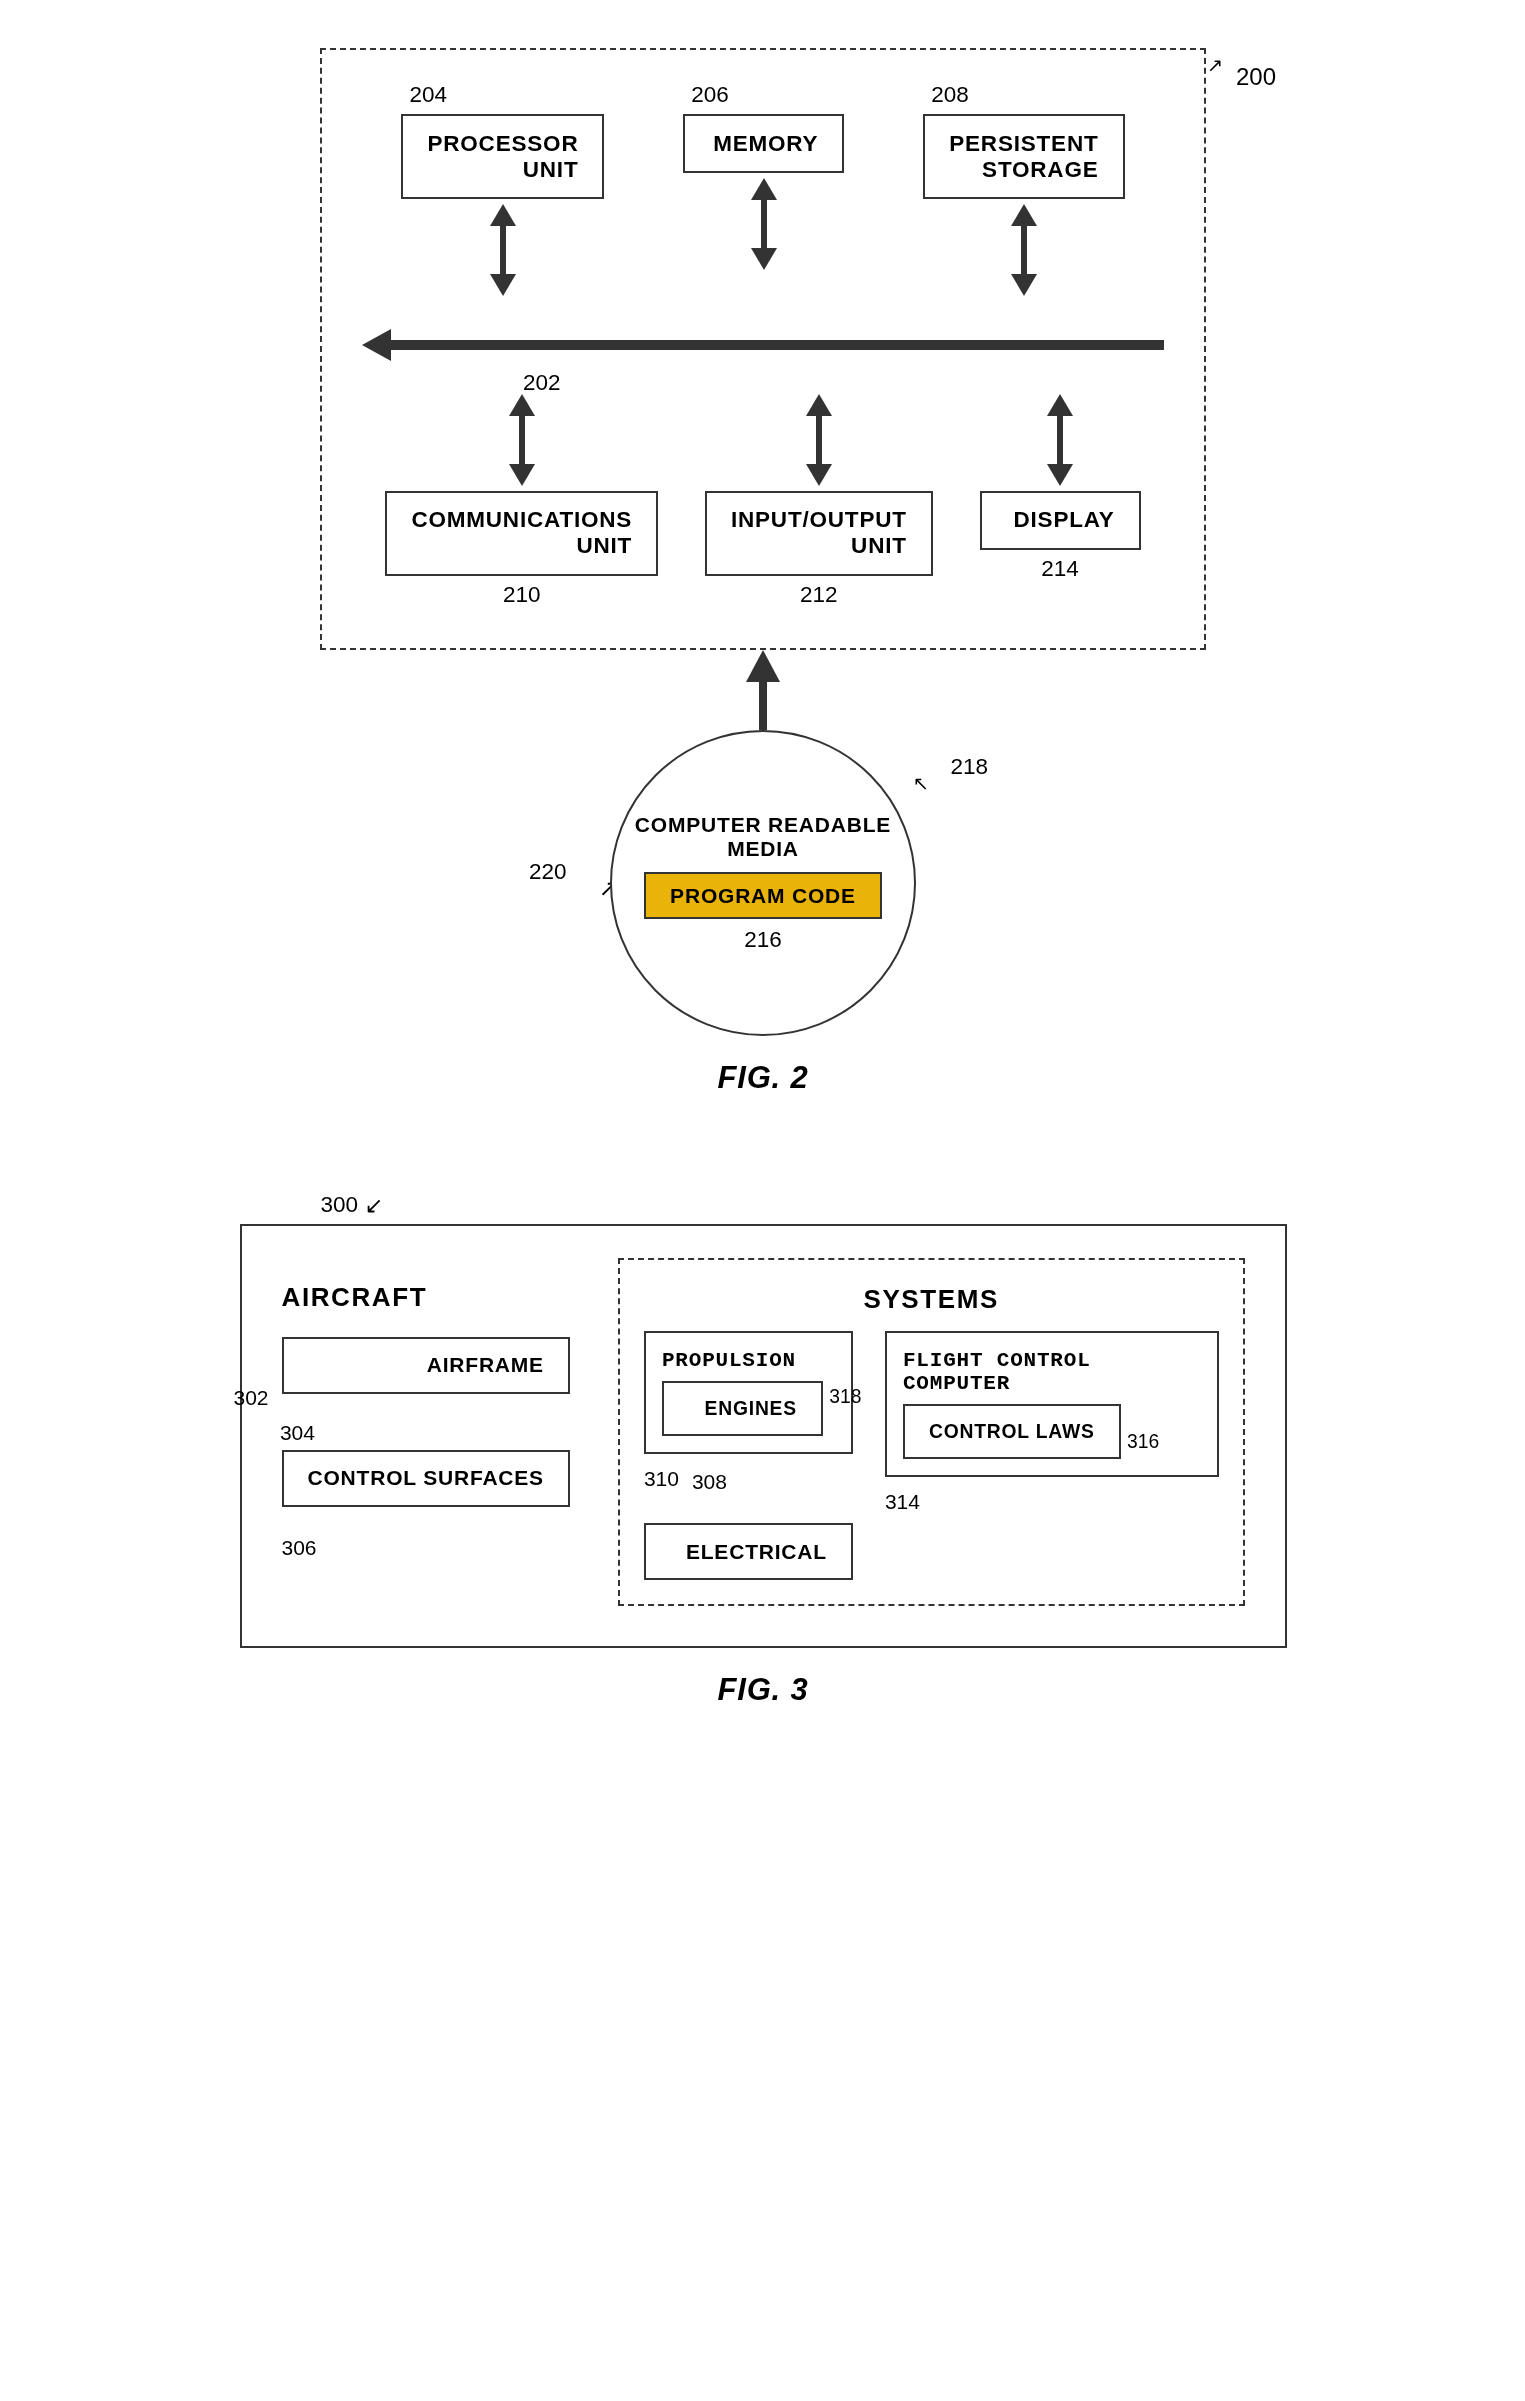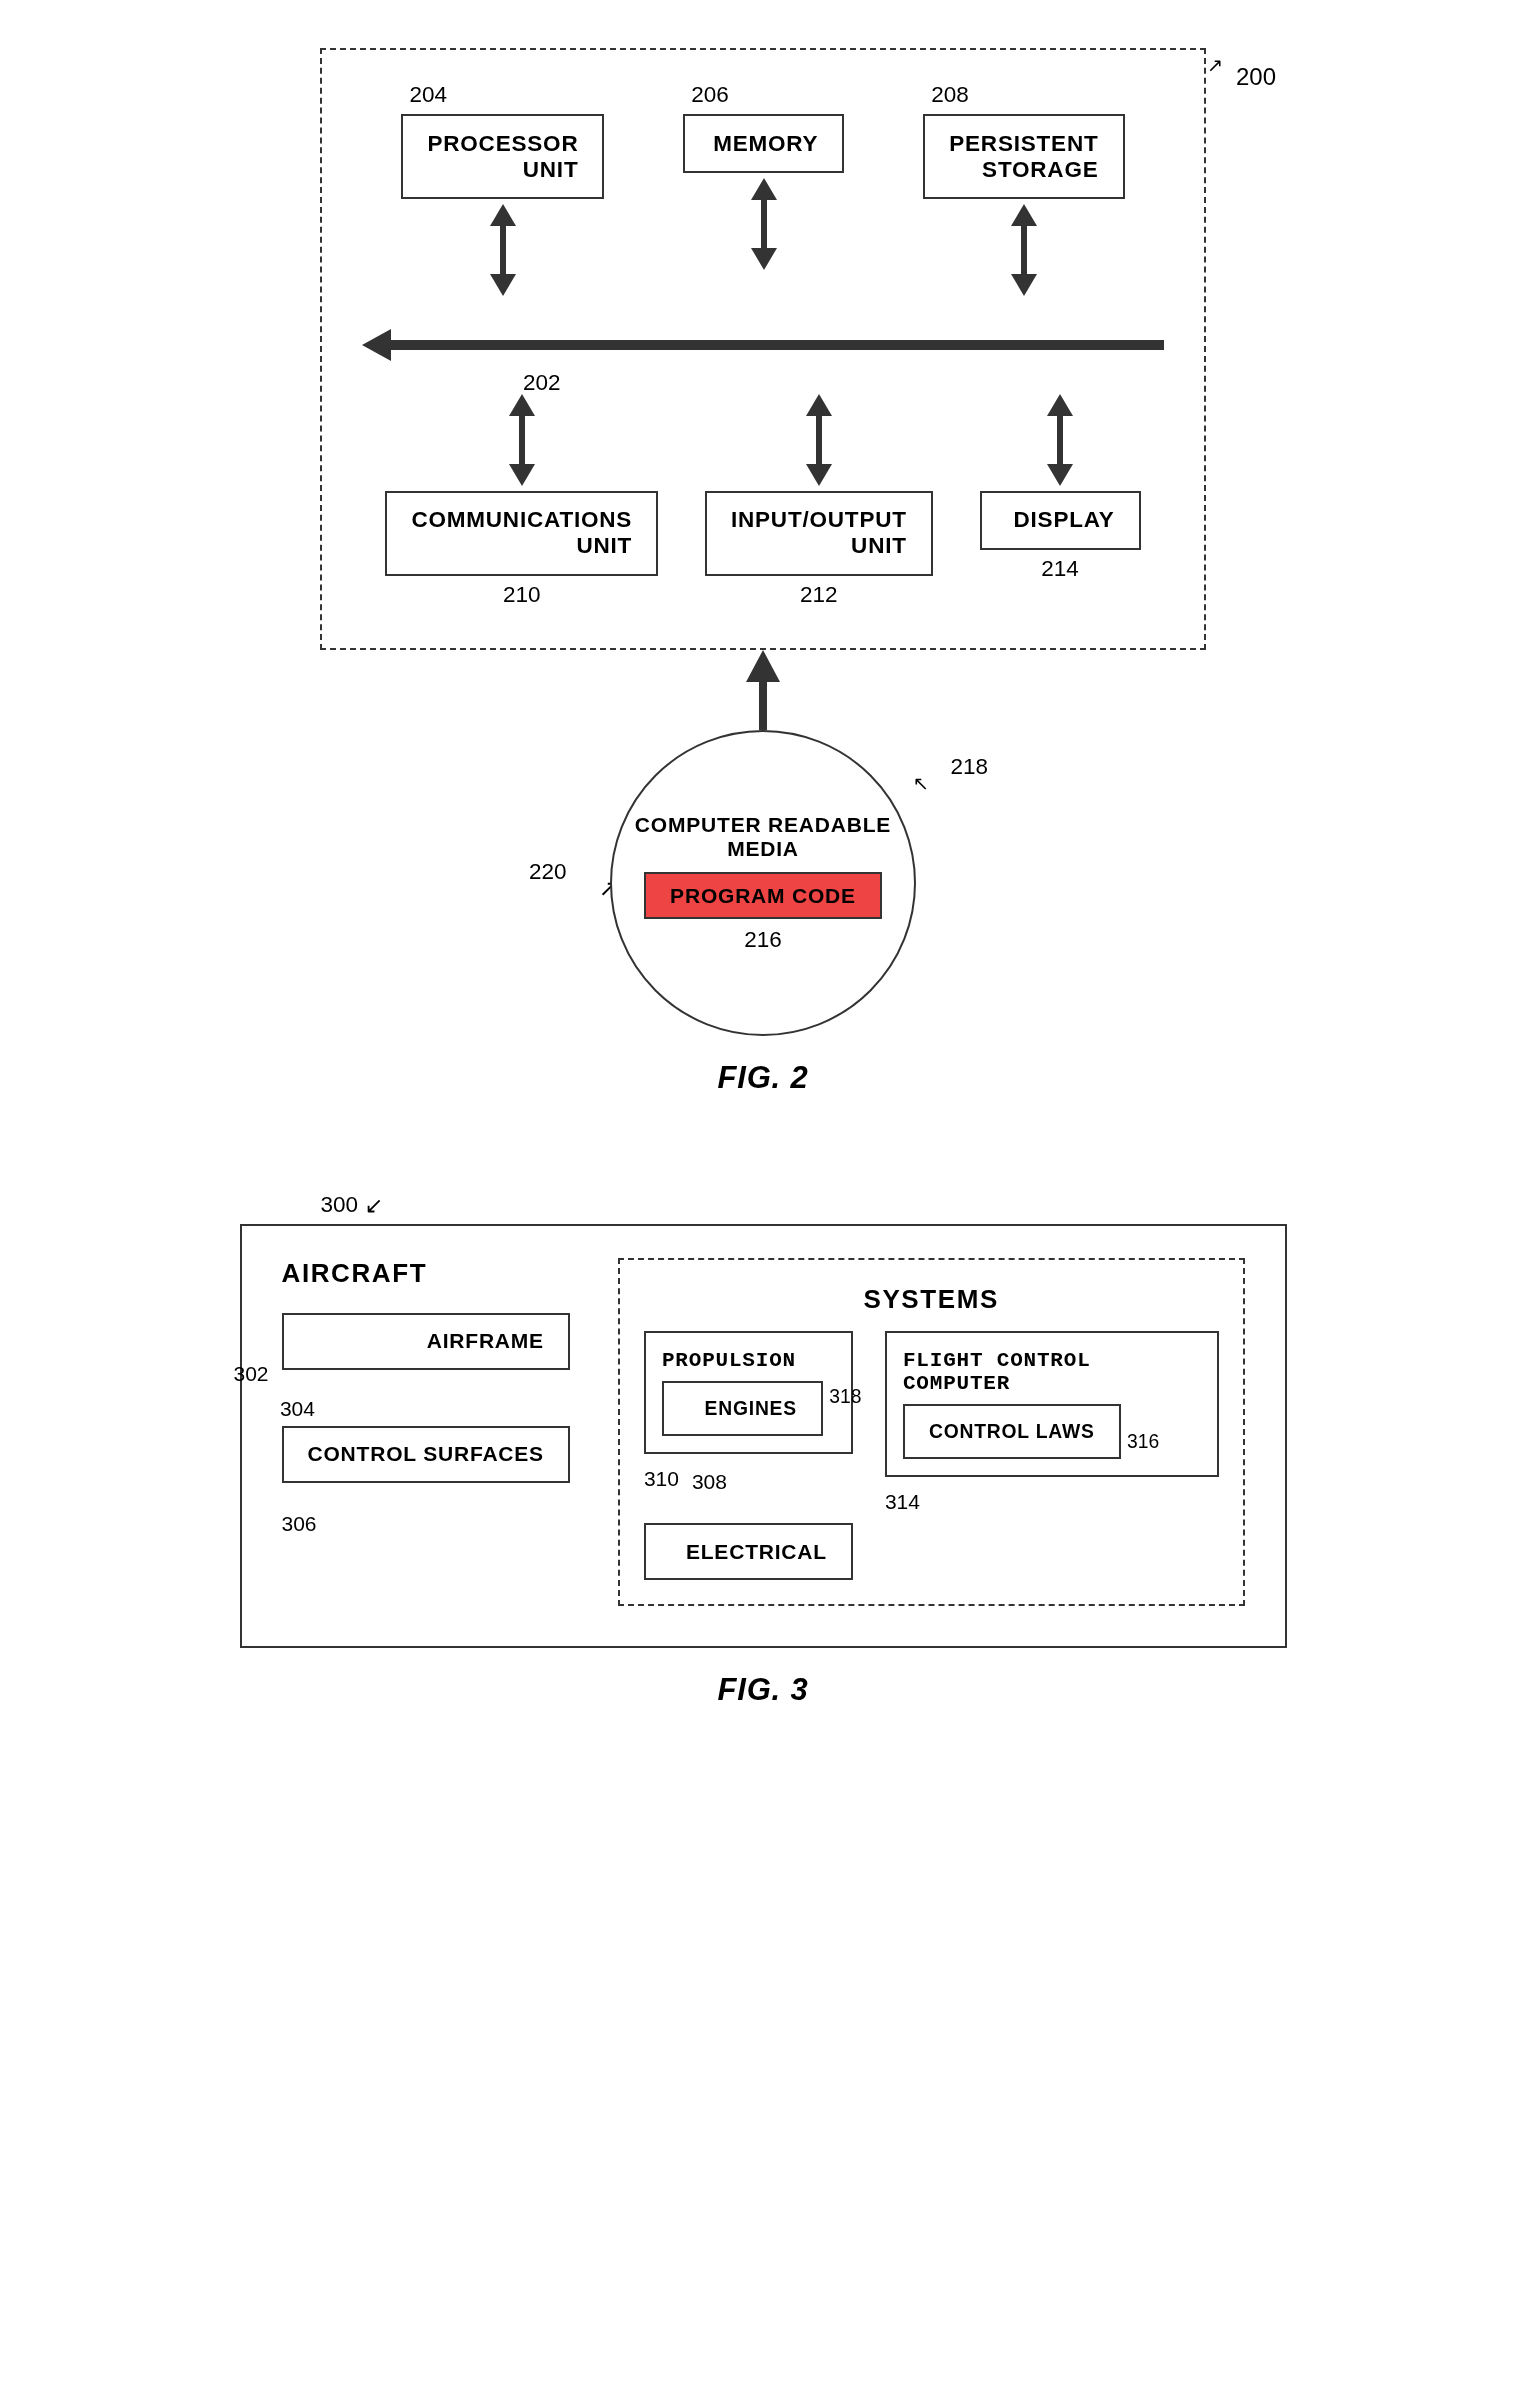--- a/index.html
+++ b/index.html
@@ -138,21 +138,21 @@
       margin-bottom: 11.3px;
     }
 
     .ellipse-box {
       border: 2.4px solid #333;
       padding: 9.7px 24px;
       font-size: 21px;
       font-weight: bold;
       text-align: center;
       letter-spacing: 0.8px;
-      background: #ef4444;
+      background: #eab308;
     }
 
     .ellipse-num {
       font-size: 22.5px;
       margin-top: 8px;
     }
 
     .fig-caption {
       font-size: 31px;
       font-style: italic;
@@ -181,20 +181,21 @@
       display: flex;
       gap: 48px;
       align-items: flex-start;
     }
 
     .aircraft-col {
       display: flex;
       flex-direction: column;
       gap: 16px;
       min-width: 225px;
+      margin-top: 24px;
     }
 
     .aircraft-title {
       font-size: 26px;
       font-weight: bold;
       letter-spacing: 1.6px;
       margin-bottom: 8px;
     }
 
     .systems-dashed-box {

